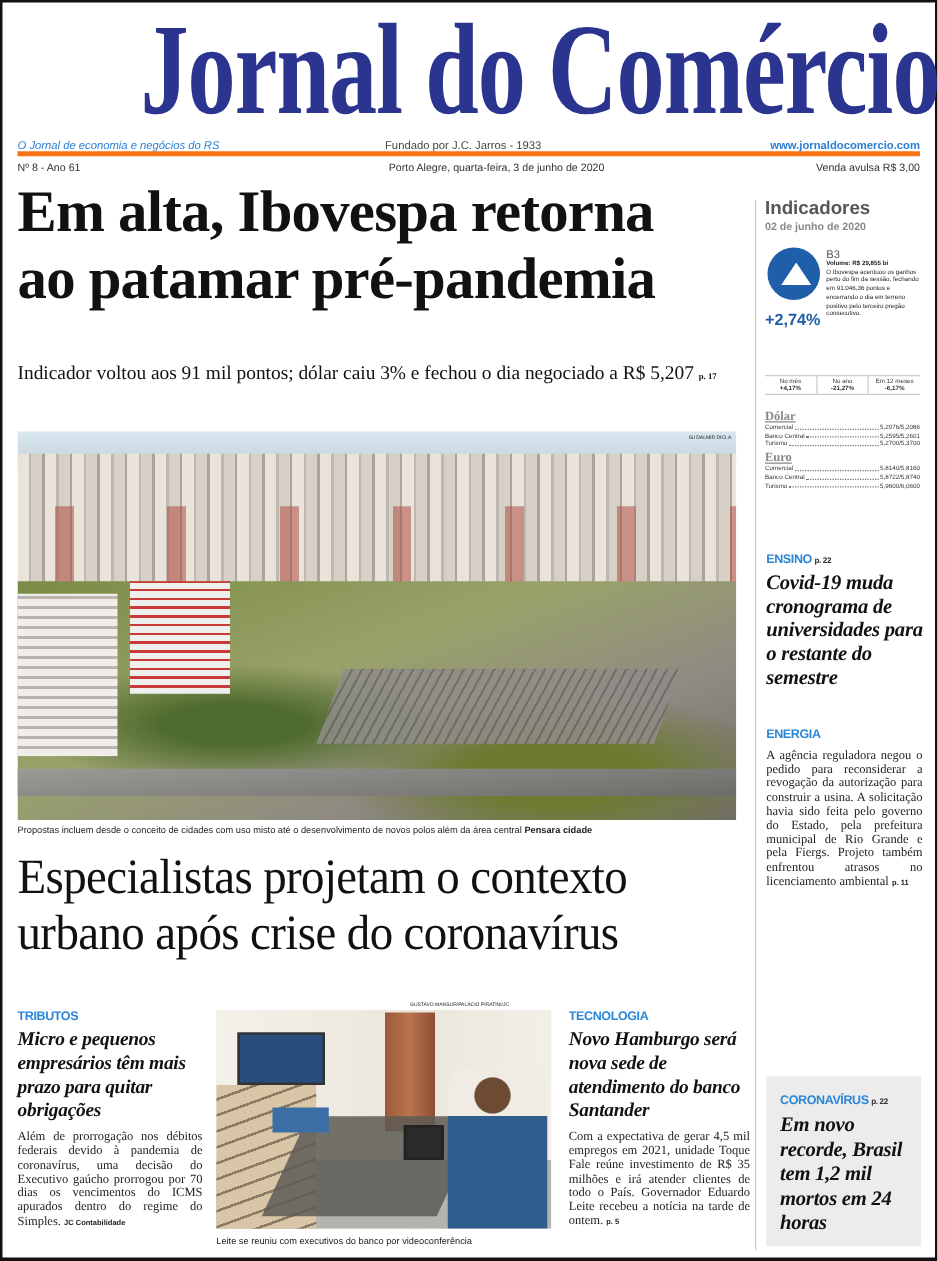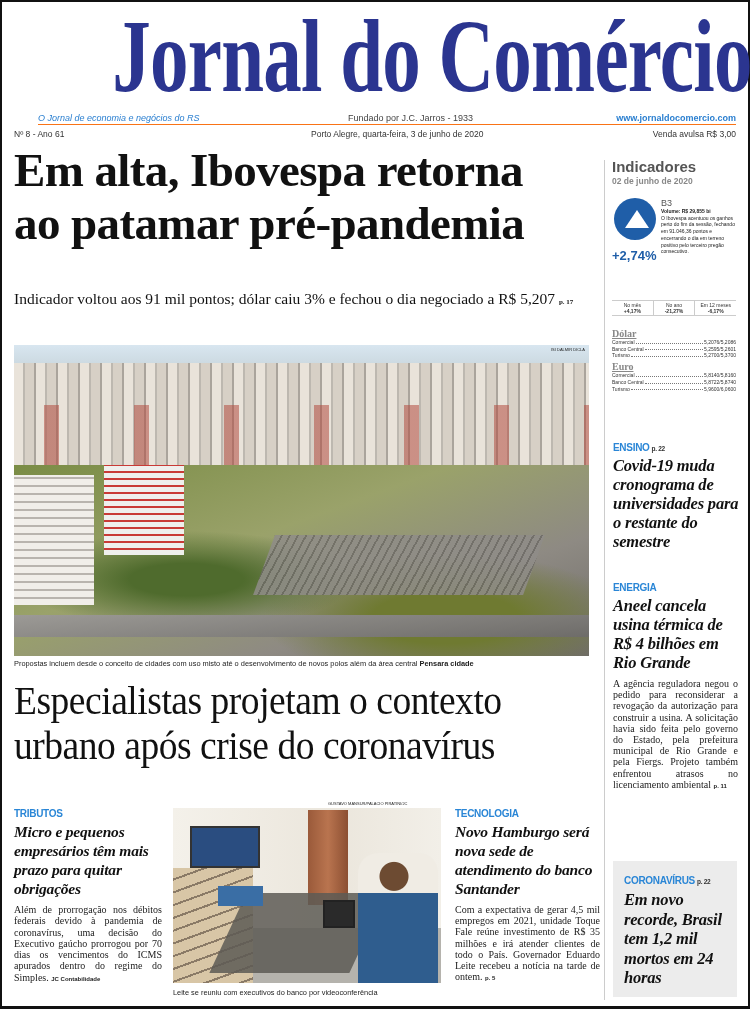--- a/index.html
+++ b/index.html
@@ -3,23 +3,23 @@
 <meta charset="utf-8">
 <style>
   * { box-sizing: border-box; margin: 0; padding: 0; }
   html, body { width: 750px; height: 1009px; background: #fff; overflow: hidden; }
   body { font-family: "Liberation Serif", serif; color: #111; position: relative; }
   .frame { position: absolute; left: 0; top: 0; width: 750px; height: 1009px; border: 2px solid #111; border-bottom-width: 3px; }
 
   .masthead { position: absolute; left: 0; top: 4px; width: 664px; height: 104px; text-align: center; }
   .masthead-title { font-family: "Liberation Serif", serif; font-weight: bold; color: #2b3590; font-size: 104px; line-height: 104px; letter-spacing: -1px; transform: scaleX(0.74); transform-origin: center; white-space: nowrap; display: inline-block; }
 
-  .info1 { position: absolute; left: 14px; right: 14px; top: 111px; height: 14px; font-family: "Liberation Sans", sans-serif; font-size: 9px; display: flex; justify-content: space-between; align-items: center; border-bottom: 1px solid #f97316; margin-left: 24px; }
+  .info1 { position: absolute; left: 14px; right: 14px; top: 111px; height: 14px; font-family: "Liberation Sans", sans-serif; font-size: 9px; display: flex; justify-content: space-between; align-items: center; border-bottom: 4px solid #f97316; }
   .info1 .slogan { color: #2a7fd0; font-style: italic; }
-  .info1 .founded { color: #444; position: absolute; left: 310px; }
+  .info1 .founded { color: #444; position: absolute; left: 294px; }
   .info1 .site { color: #2a7fd0; font-weight: bold; }
   .info2 { position: absolute; left: 14px; right: 14px; top: 128px; height: 12px; font-family: "Liberation Sans", sans-serif; font-size: 8.5px; color: #333; display: flex; justify-content: space-between; align-items: center; }
   .info2 .date { position: absolute; left: 297px; }
 
   .headline { position: absolute; left: 14px; top: 144px; width: 585px; font-family: "Liberation Serif", serif; font-weight: bold; font-size: 47px; line-height: 53px; letter-spacing: -0.6px; }
   .subhead { position: absolute; left: 14px; top: 290px; width: 590px; font-size: 15.5px; white-space: nowrap; }
   .subhead .pg { font-size: 7px; font-weight: bold; }
 
   .photo1 { position: absolute; left: 14px; top: 345px; width: 575px; height: 311px; overflow: hidden; }
   .photo1 .sky { position: absolute; left: 0; top: 0; width: 100%; height: 30px; background: linear-gradient(#d8e6f0, #c5d2d8); }
@@ -221,21 +221,20 @@
     </div>
 </div>
 
 <div class="ensino">
   <div class="sect"><span>ENSINO</span><span class="pg">p. 22</span></div>
   <div class="ital-head">Covid-19 muda cronograma de universidades para o restante do semestre</div>
 </div>
 
 <div class="energia">
   <div class="sect">ENERGIA</div>
-  <div class="ital-head">Aneel cancela usina térmica de R$ 4 bilhões em Rio Grande</div>
   <div class="body"><span>A agência reguladora negou o pedido para reconsiderar a revogação da autorização para construir a usina. A solicitação havia sido feita pelo governo do Estado, pela prefeitura municipal de Rio Grande e pela Fiergs. Projeto também enfrentou atrasos no licenciamento ambiental</span> <span class="pgref">p. 11</span></div>
 </div>
 
 <div class="corona">
   <div class="sect"><span>CORONAVÍRUS</span><span class="pg">p. 22</span></div>
   <div class="ital-head">Em novo recorde, Brasil tem 1,2 mil mortos em 24 horas</div>
 </div>
 
 <div class="tributos">
   <div class="sect">TRIBUTOS</div>

